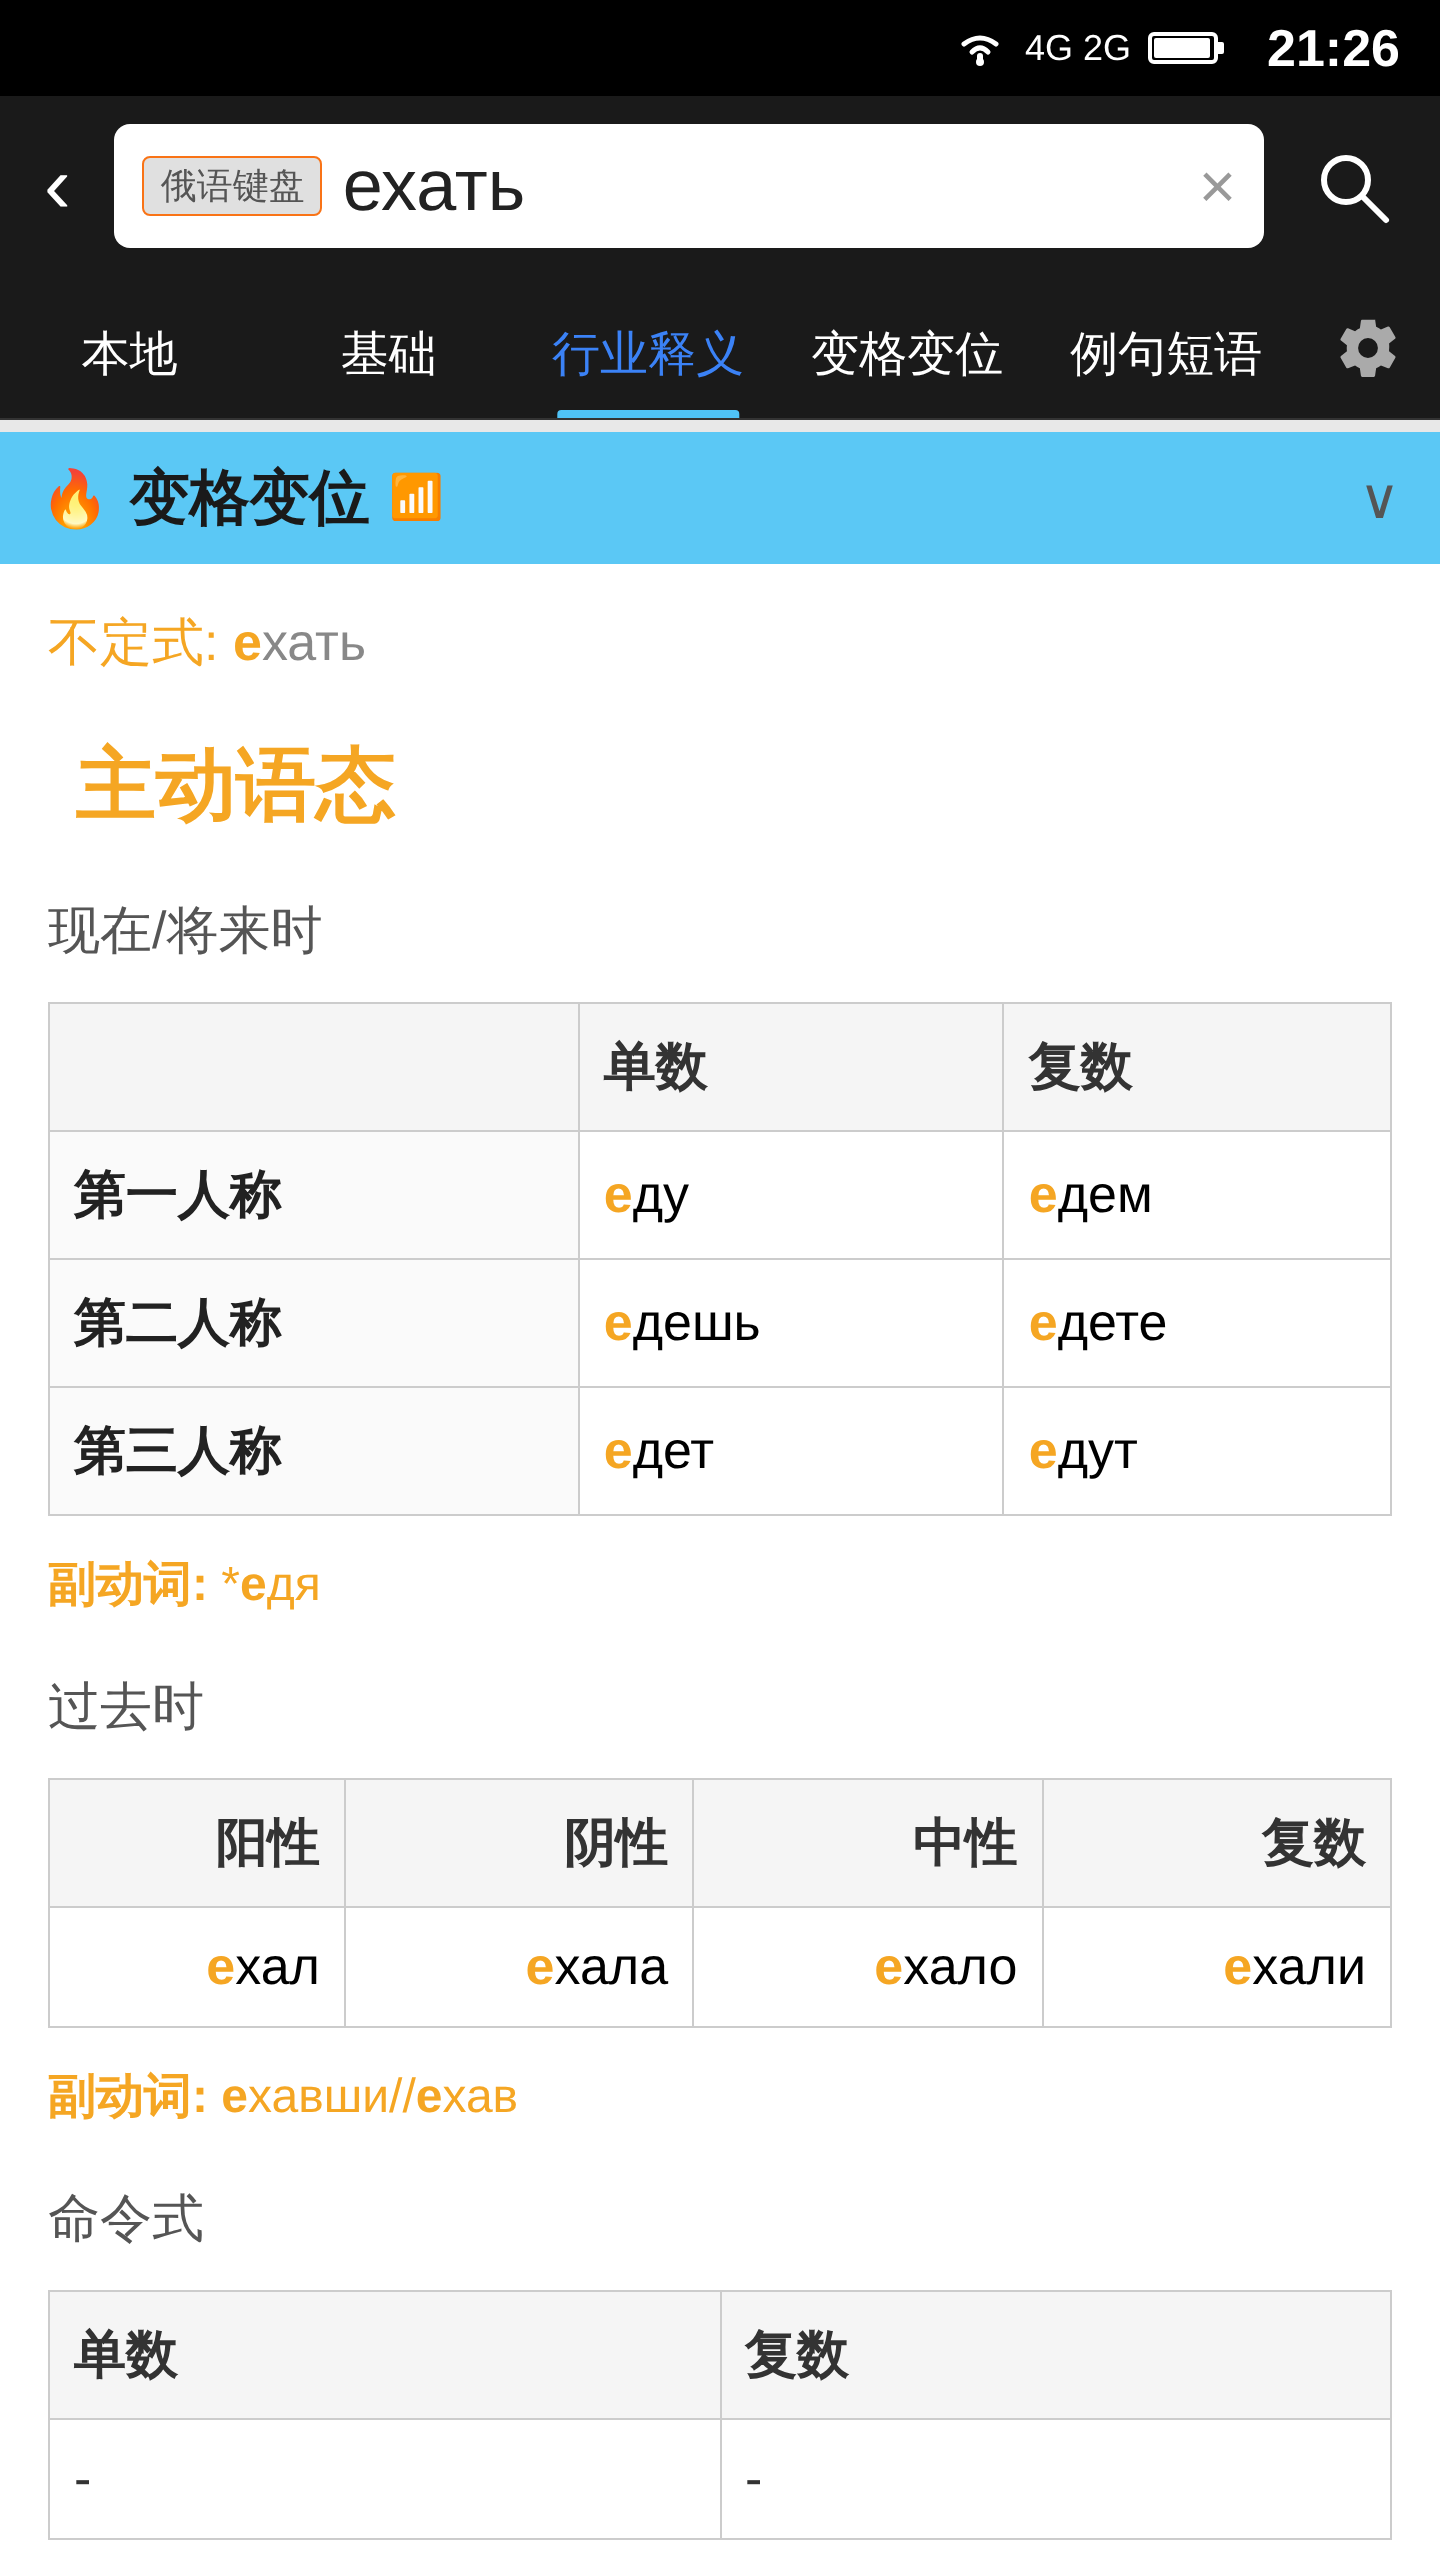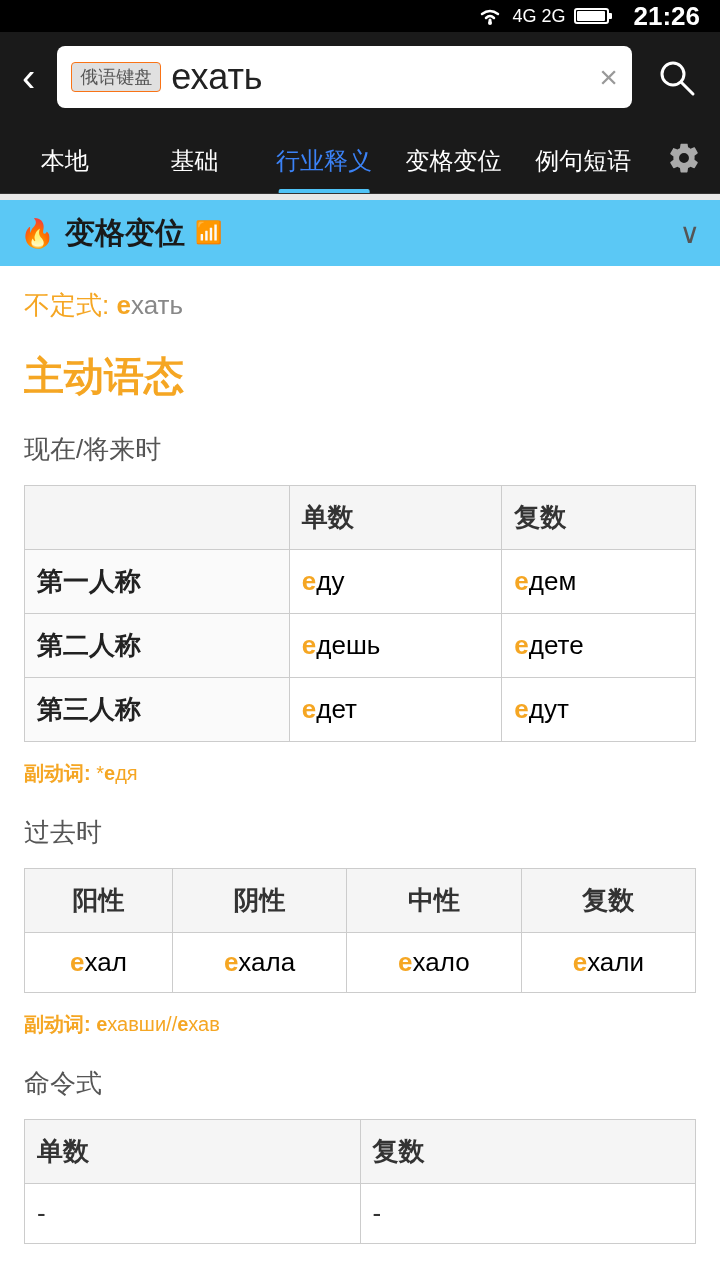--- a/index.html
+++ b/index.html
@@ -9,21 +9,21 @@
       min-height: 1280px;
       font-family: 'Arial', sans-serif;
       background: #fff;
       font-size: 28px;
     }
 
     
     .status-bar {
       background: #000;
       color: #fff;
-      height: 32px;
+      height: 48px;
       display: flex;
       align-items: center;
       justify-content: flex-end;
       padding: 0 20px;
       font-size: 22px;
       gap: 12px;
     }
     .status-bar .time {
       font-size: 26px;
       font-weight: bold;
@@ -193,20 +193,21 @@
     }
     .infinitive-line .label {
       color: #f5a623;
     }
 
     .section-title {
       font-size: 40px;
       font-weight: bold;
       color: #f5a623;
       margin-bottom: 28px;
+      margin-left: 14px;
     }
 
     .subsection-label {
       font-size: 26px;
       color: #555;
       margin-bottom: 18px;
     }
 
     
     .conj-table {
@@ -230,39 +231,39 @@
       font-weight: bold;
       color: #222;
       background: #fafafa;
     }
     .highlight-letter {
       color: #f5a623;
       font-weight: bold;
     }
 
     .participle-line {
-      font-size: 20px;
+      font-size: 24px;
       color: #f5a623;
       margin-bottom: 28px;
       margin-top: 16px;
     }
     .participle-line .label {
       font-weight: bold;
     }
 
     .past-table {
       width: 100%;
       border-collapse: collapse;
       margin-bottom: 18px;
       font-size: 26px;
     }
     .past-table th, .past-table td {
       border: 1px solid #ccc;
       padding: 14px 12px;
-      text-align: center;
+      text-align: right;
       vertical-align: middle;
     }
     .past-table th {
       background: #f5f5f5;
       font-weight: bold;
       color: #333;
     }
 
     .imperative-section {
       margin-top: 10px;

